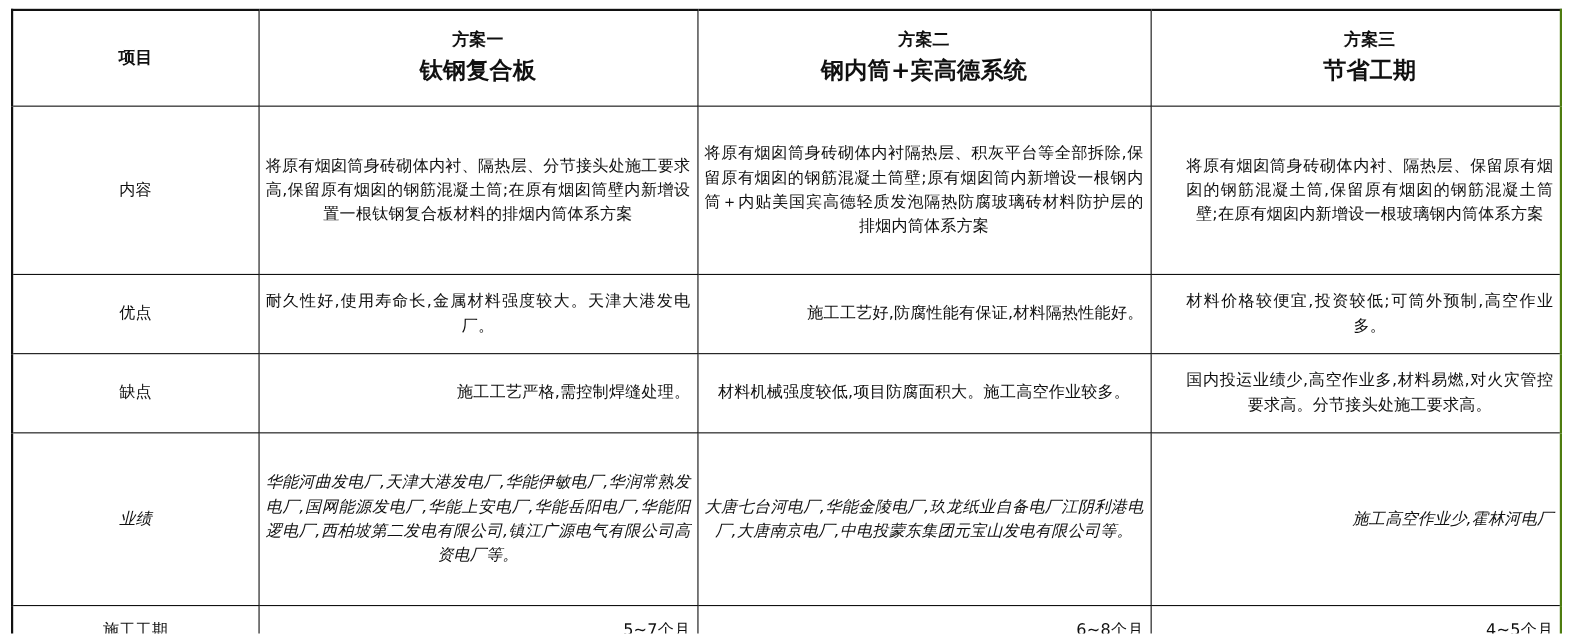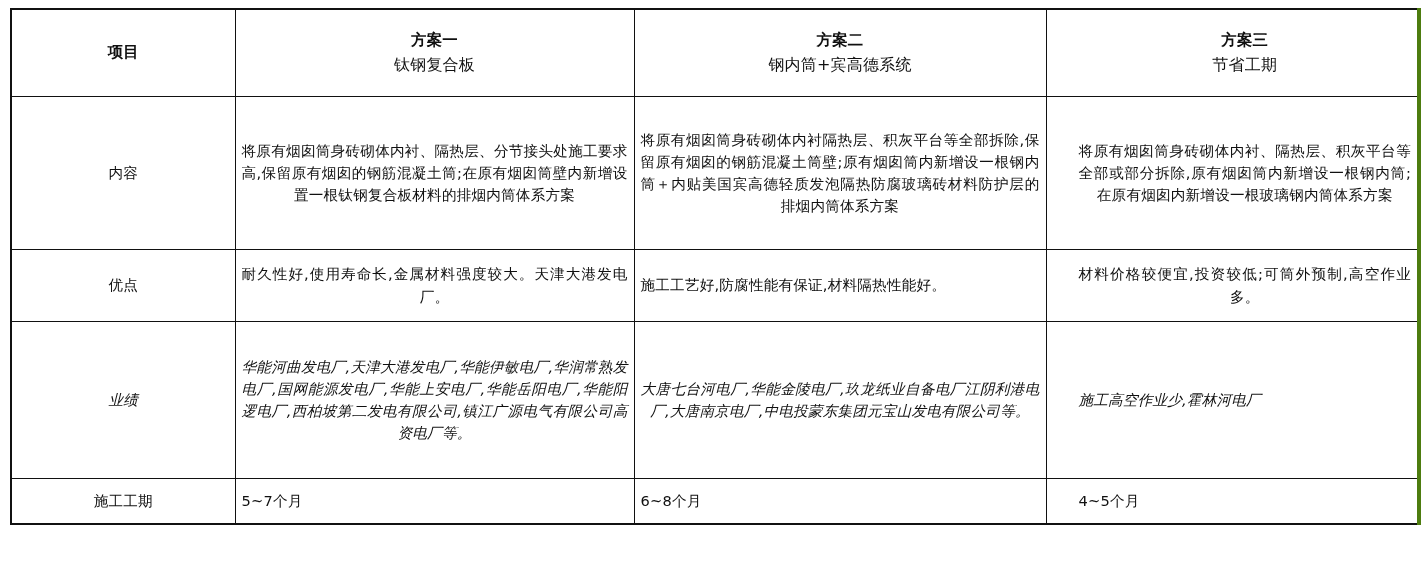--- a/index.html
+++ b/index.html
@@ -34,53 +34,53 @@
     padding: 4px 6px;
     line-height: 1.52;
     font-size: 14.6px;
     letter-spacing: 0.2px;
     color: #101010;
   }
   
   table.compare tr:first-child td { border-top: 2px solid #111111; }
   table.compare tr:last-child td { border-bottom: 2px solid #111111; }
   table.compare td:first-child { border-left: 2px solid #111111; }
-  table.compare td:last-child  { border-right: 4px solid #4d7c0f; padding-left: 32px; }
+  table.compare td:last-child  { border-right: 2px solid #4d7c0f; padding-left: 32px; }
 
   col.c1 { width: 224px; }
   col.c2 { width: 399px; }
   col.c3 { width: 412px; }
   col.c4 { width: 373px; }
 
   .hdr-cell {
     padding-top: 8px;
     padding-bottom: 8px;
   }
   .hdr-line1 {
     display: block;
     font-weight: bold;
     font-size: 15.4px;
   }
   .hdr-line2 {
     display: block;
-    font-weight: normal;
-    font-size: 16px;
+    font-weight: bold;
+    font-size: 21px;
   }
   .row-label {
     font-size: 15px;
   }
   .cell-text {
     display: block;
     text-align: justify;
     text-align-last: center;
     text-justify: inter-character;
   }
   .cell-center {
     display: block;
-    text-align: left;
+    text-align: right;
   }
   tr.r-content td { height: 144px; }
   tr.r-pros td    { height: 63px; }
   tr.r-cons td    { height: 63px; }
   tr.r-record td  { height: 148px; font-style: italic; }
   tr.r-period td  { height: 36px; }
   tr.r-header td  { height: 78px; }
 
   .pad-x-lg { padding-left: 14px; padding-right: 14px; }
 </style>
@@ -116,37 +116,49 @@
 
       <tr class="r-content">
         <td class="row-label">内容</td>
         <td class="pad-x-lg">
           <span class="cell-text">将原有烟囱筒身砖砌体内衬、隔热层、分节接头处施工要求高,保留原有烟囱的钢筋混凝土筒;在原有烟囱筒壁内新增设置一根钛钢复合板材料的排烟内筒体系方案</span>
         </td>
         <td class="pad-x-lg">
           <span class="cell-text">将原有烟囱筒身砖砌体内衬隔热层、积灰平台等全部拆除,保留原有烟囱的钢筋混凝土筒壁;原有烟囱筒内新增设一根钢内筒＋内贴美国宾高德轻质发泡隔热防腐玻璃砖材料防护层的排烟内筒体系方案</span>
         </td>
         <td class="pad-x-lg">
-          <span class="cell-text">将原有烟囱筒身砖砌体内衬、隔热层、积灰平台等全部或部分拆除,原有烟囱筒内新增设一根钢内筒;在原有烟囱内新增设一根玻璃钢内筒体系方案</span>
+          <span class="cell-text">将原有烟囱筒身砖砌体内衬、隔热层、保留原有烟囱的钢筋混凝土筒,保留原有烟囱的钢筋混凝土筒壁;在原有烟囱内新增设一根玻璃钢内筒体系方案</span>
         </td>
       </tr>
 
       <tr class="r-pros">
         <td class="row-label">优点</td>
         <td class="pad-x-lg">
           <span class="cell-text">耐久性好,使用寿命长,金属材料强度较大。天津大港发电厂。</span>
         </td>
         <td class="pad-x-lg">
           <span class="cell-center">施工工艺好,防腐性能有保证,材料隔热性能好。</span>
         </td>
         <td class="pad-x-lg">
           <span class="cell-text">材料价格较便宜,投资较低;可筒外预制,高空作业多。</span>
         </td>
       </tr>
 
+      <tr class="r-cons">
+        <td class="row-label">缺点</td>
+        <td class="pad-x-lg">
+          <span class="cell-center">施工工艺严格,需控制焊缝处理。</span>
+        </td>
+        <td class="pad-x-lg">
+          <span class="cell-text">材料机械强度较低,项目防腐面积大。施工高空作业较多。</span>
+        </td>
+        <td class="pad-x-lg">
+          <span class="cell-text">国内投运业绩少,高空作业多,材料易燃,对火灾管控要求高。分节接头处施工要求高。</span>
+        </td>
+      </tr>
 
       <tr class="r-record">
         <td class="row-label">业绩</td>
         <td class="pad-x-lg">
           <span class="cell-text">华能河曲发电厂,天津大港发电厂,华能伊敏电厂,华润常熟发电厂,国网能源发电厂,华能上安电厂,华能岳阳电厂,华能阳逻电厂,西柏坡第二发电有限公司,镇江广源电气有限公司高资电厂等。</span>
         </td>
         <td class="pad-x-lg">
           <span class="cell-text">大唐七台河电厂,华能金陵电厂,玖龙纸业自备电厂江阴利港电厂,大唐南京电厂,中电投蒙东集团元宝山发电有限公司等。</span>
         </td>
         <td class="pad-x-lg">

